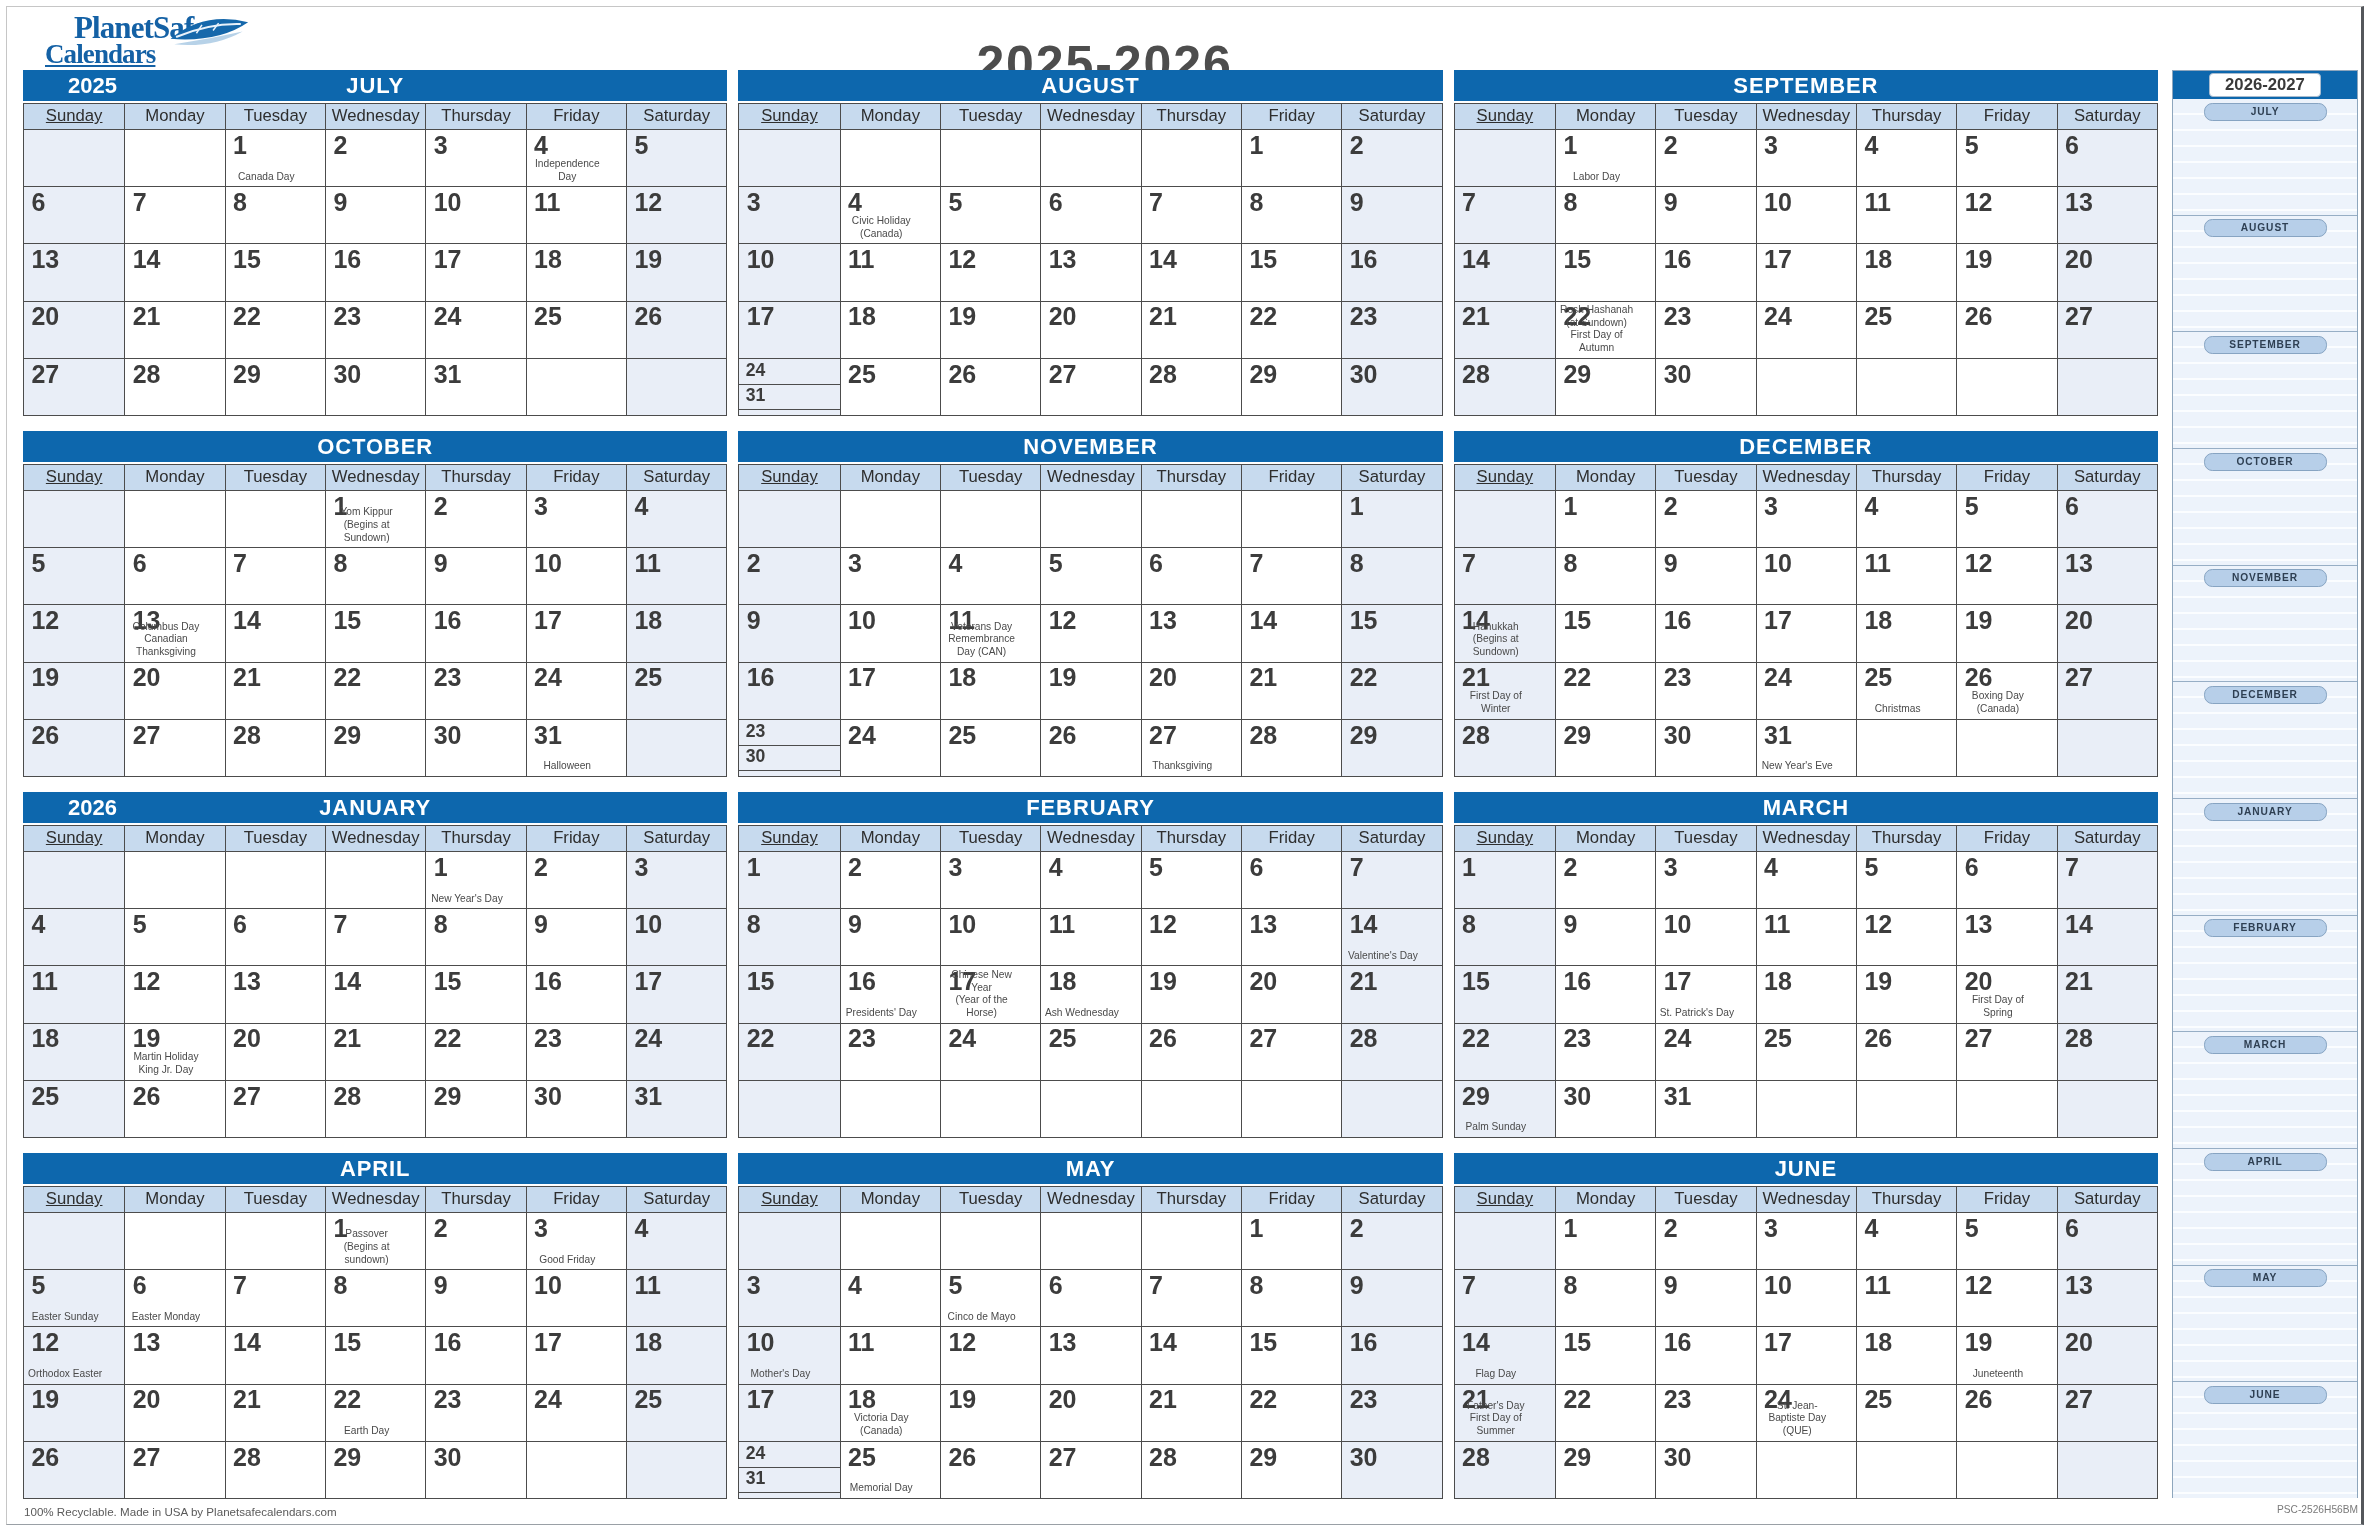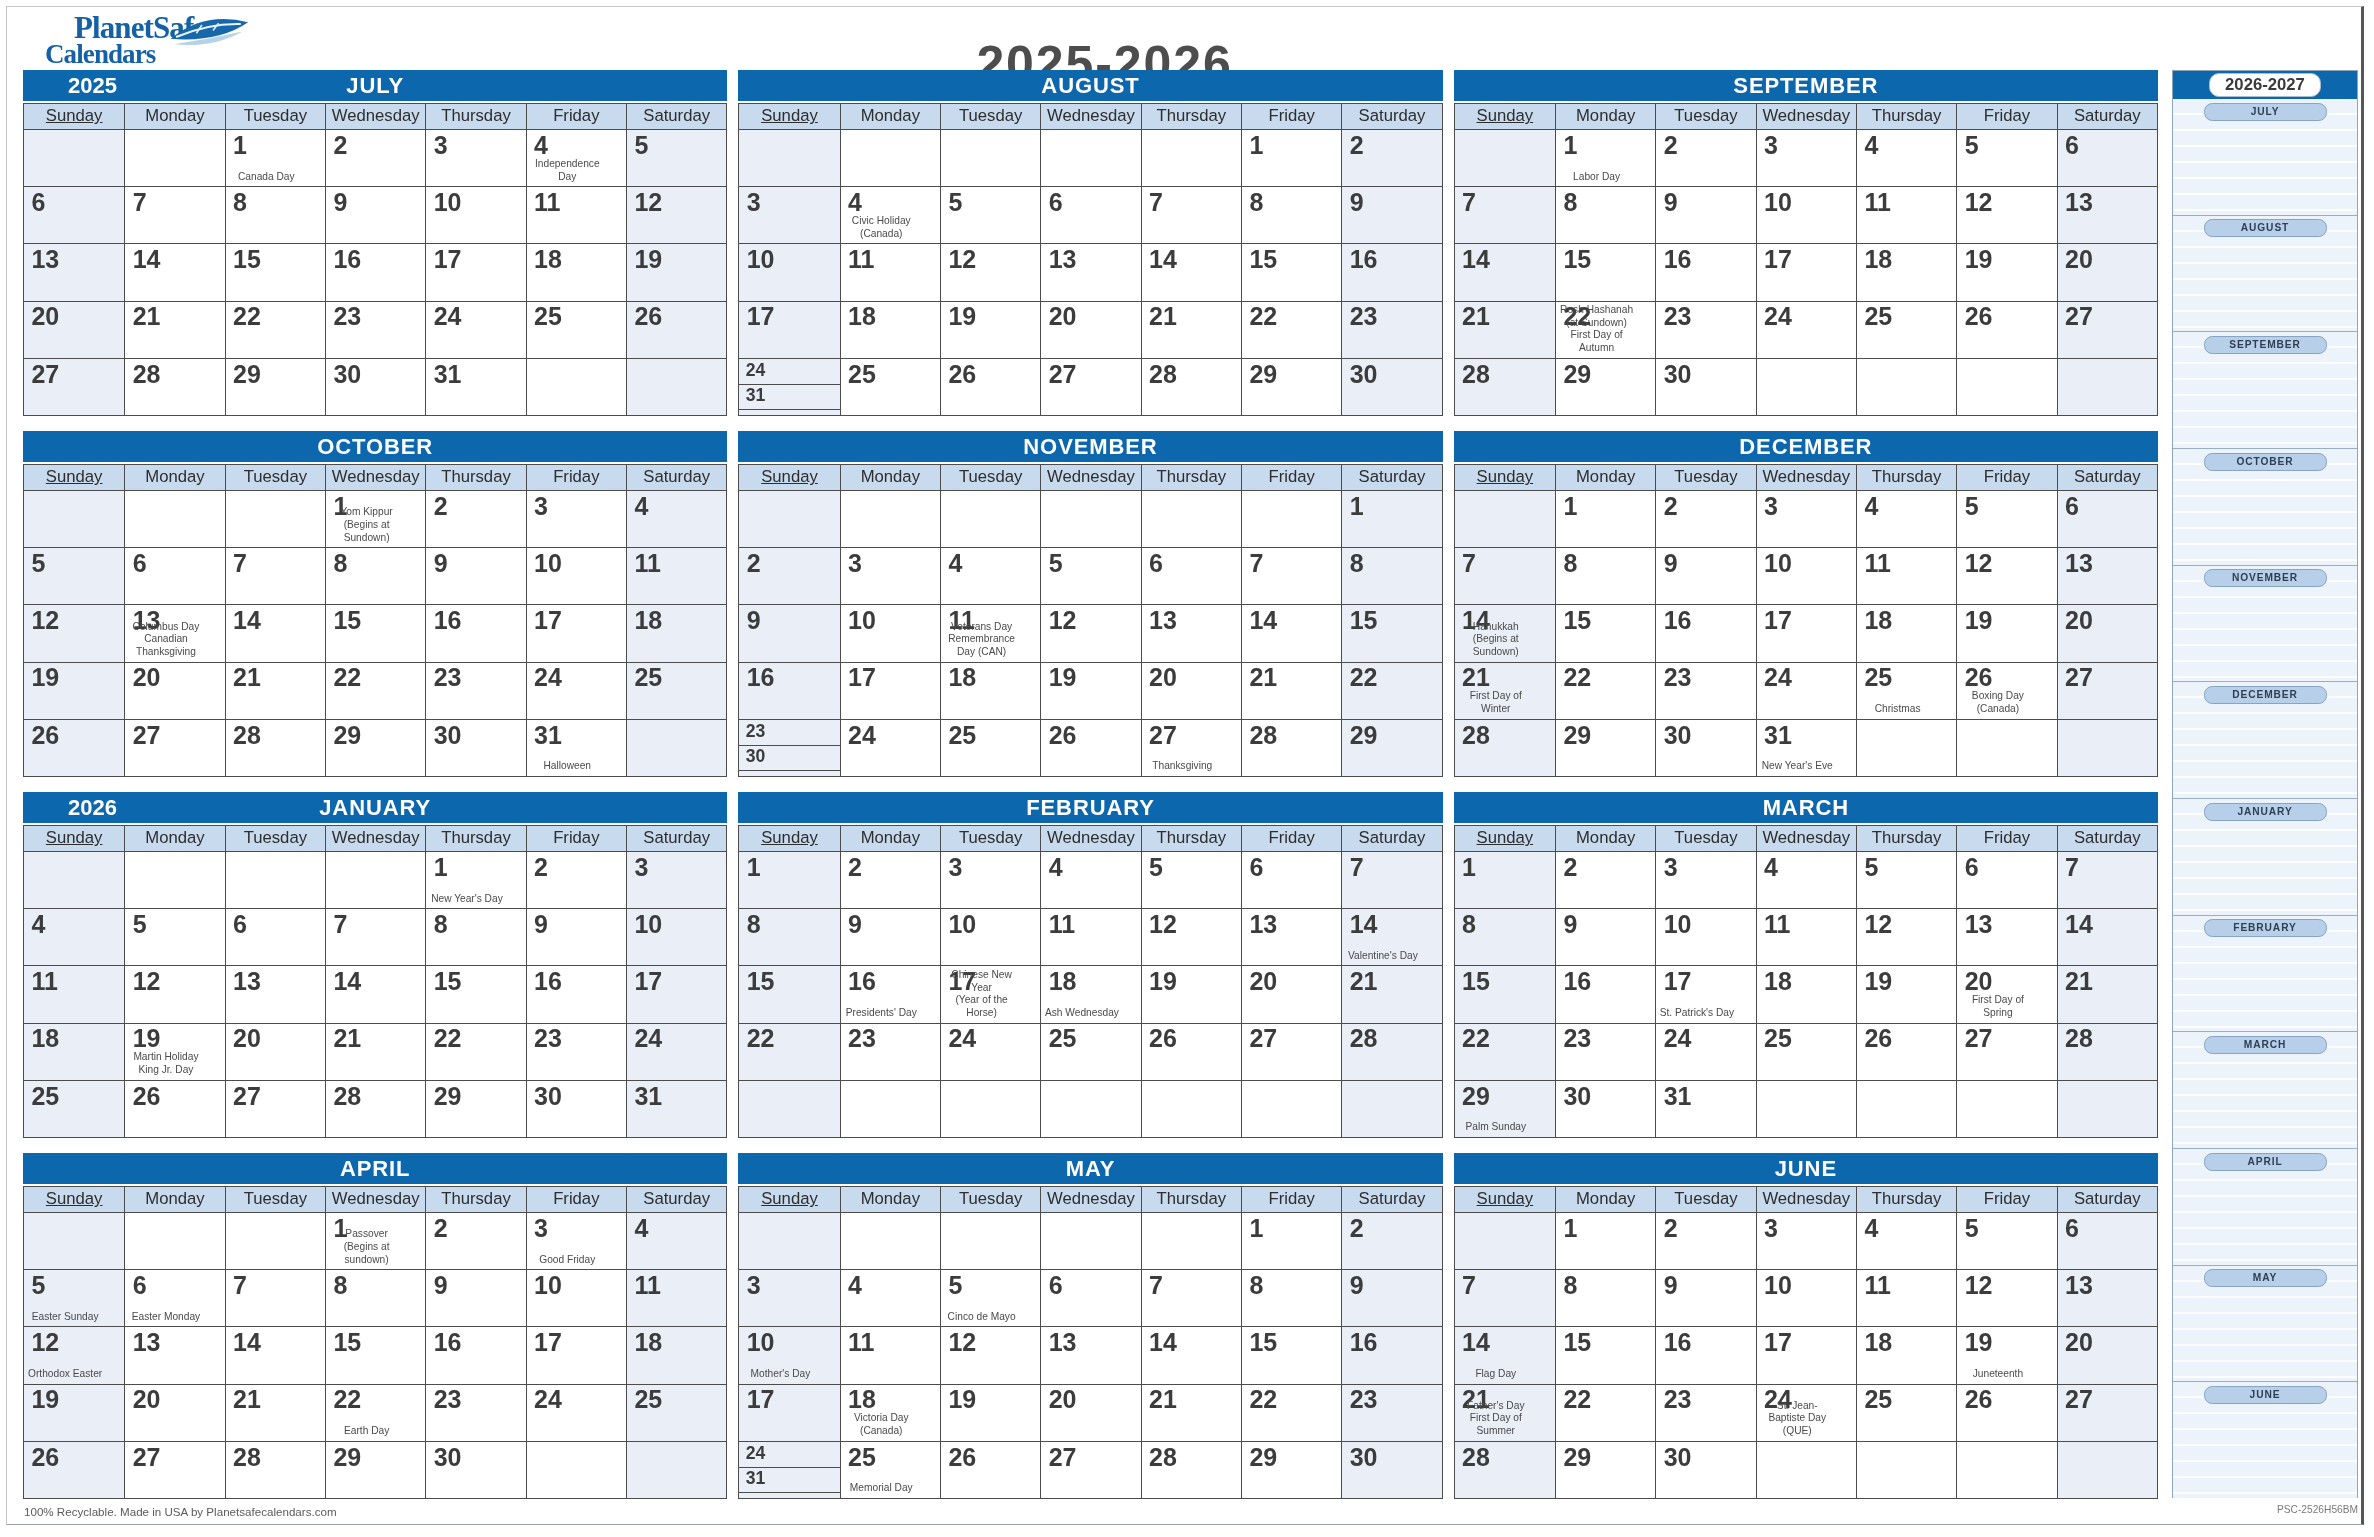--- a/index.html
+++ b/index.html
@@ -9,21 +9,21 @@
   }
   .frame {
     position:absolute; left:5.6px; top:5.6px; right:11px; bottom:13px;
     border:0.9px solid #c6c6c6; border-right:3.7px solid #54575b; border-bottom:1.9px solid #9aa0a6;
     pointer-events:none;
   }
   
   .logo { position:absolute; left:30px; top:13px; line-height:0.95; color:var(--logo-blue,#1461a5);
           font-family:"Liberation Serif", serif; font-weight:bold; }
   .logo-line1 { font-size:31px; letter-spacing:-0.9px;margin-left:44px; }
-  .logo-line2 { font-size:27px; margin-left:15px; letter-spacing:-0.9px; }
+  .logo-line2 { font-size:27px; margin-left:15px; letter-spacing:-0.9px;text-decoration:underline; }
   .leaf { position:absolute; left:135px; top:-1.9px; }
   
   .page-title {
     position:absolute; left:37px; top:1.9px; width:2135px; text-align:center;
     font-size:50px; font-weight:bold; color:#4d4d4d; letter-spacing:1.9px;
   }
   
   .months {
     position:absolute; left:23px; top:70px; width:2135px;
     display:grid; grid-template-columns:repeat(3,1fr); column-gap:11px; row-gap:15px;
@@ -49,21 +49,21 @@
   .hol { position:absolute; left:1.9px; right:20px; bottom:2.8px; text-align:center;
          font-size:10.2px; line-height:1.25; color:#4a4a4a; }
   .cell.split { display:flex; flex-direction:column; }
   .half { height:23px; border-bottom:0.9px solid #4c4c4c; font-size:17.6px; font-weight:bold;
           color:#3c3c3c; padding:0.9px 0 0.9px 6.5px; line-height:20.4px; }
   
   .sidebar { position:absolute; left:2172px; top:70px; width:186px; height:1428px;
              border:0.9px solid #8ea6bd; background:#edf3fb; box-sizing:border-box; }
   .sidebar-head { height:28px; background:var(--accent,#0d67ad);
                   display:flex; align-items:center; justify-content:center; }
-  .sb-title-pill { background:#fff; border:0.9px solid #a9bccf; border-radius:10px;
+  .sb-title-pill { background:#fff; border:0.9px solid #a9bccf; border-radius:4px;
                    padding:0.9px 15px; font-size:16.7px; font-weight:bold; color:#3a3a3a; }
   .sb-body { height:1399px; display:flex; flex-direction:column; }
   .sb-month { flex:1; border-top:0.9px solid #97aec5; padding-top:2.8px;
               background:repeating-linear-gradient(180deg,#edf3fb 0 14px,#fbfdff 14px 16px); }
   .sb-month:first-child { border-top:none; }
   .sb-pill { margin:0.9px auto 0; width:121px; height:16px; background:#b7cfe9;
              border:0.9px solid #87a4c2; border-radius:8.3px; text-align:center;
              font-size:10.2px; font-weight:bold; color:#2e3f52; line-height:15px; letter-spacing:0.9px; }
   
   .footer-left { position:absolute; left:24px; top:1505px; font-size:11.6px; color:#5a5a5a; }

